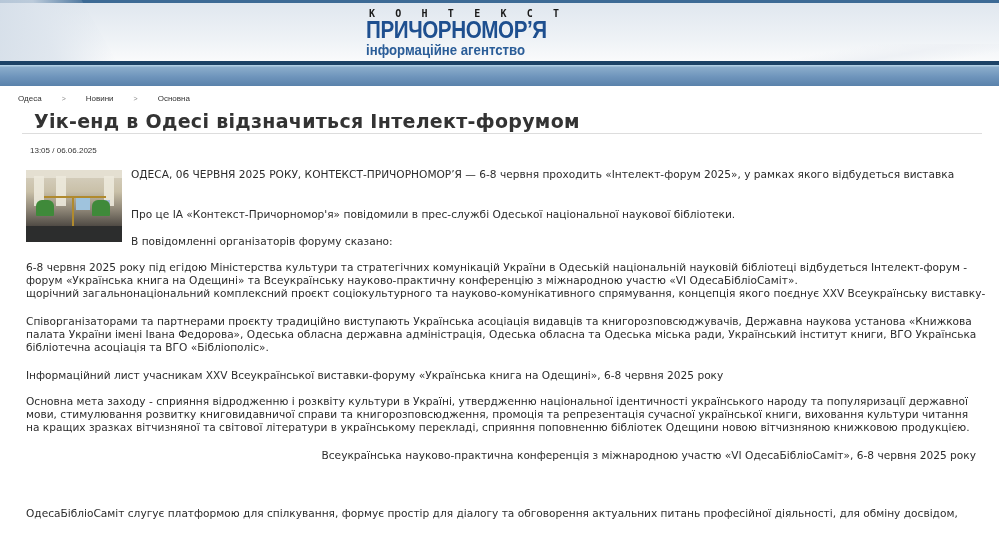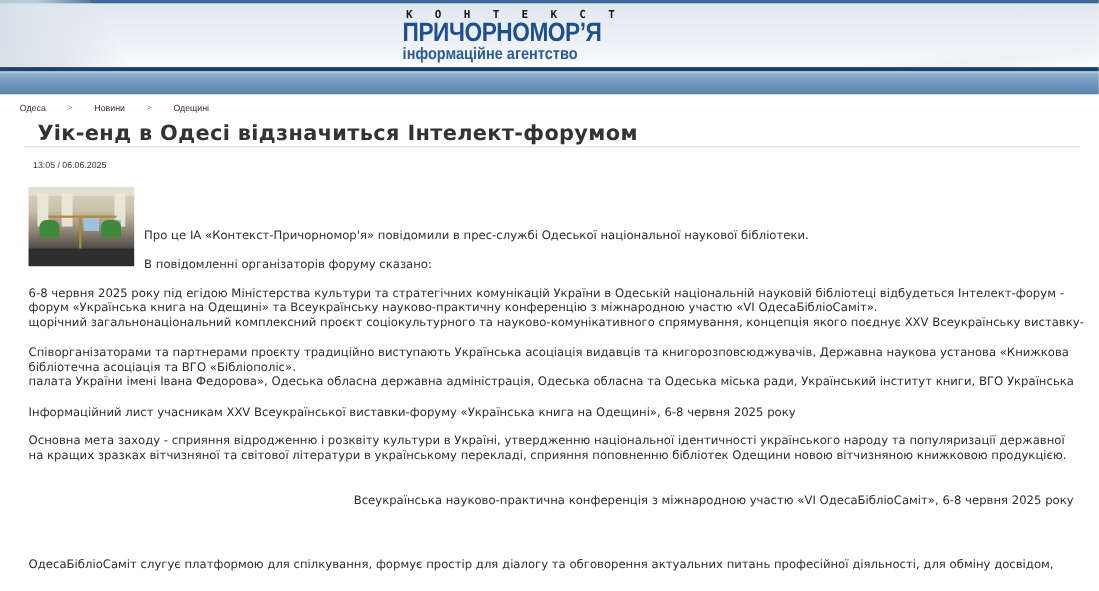--- a/index.html
+++ b/index.html
@@ -119,21 +119,21 @@
 
   <div class="header-darkline"></div>
   <div class="navbar"></div>
 </div>
 
 <nav class="breadcrumb">
   <a href="#">Одеса</a>
   <span class="sep">&gt;</span>
   <a href="#">Новини</a>
   <span class="sep">&gt;</span>
-  <a href="#">Одещині</a>
+  <a href="#">Основна</a>
 </nav>
 
 <h1 class="title">Уік-енд в Одесі відзначиться Інтелект-форумом</h1>
 <div class="title-rule"></div>
 
 <div class="timestamp">13:05 / 06.06.2025</div>
 
 <div class="article-image" title="Читальна зала бібліотеки із зеленими лампами">
   <div class="img-ceiling"></div>
   <div class="img-window" style="left:8px;"></div>
@@ -142,48 +142,50 @@
   <div class="img-screen"></div>
   <div class="img-screen2"></div>
   <div class="img-bar"></div>
   <div class="img-pole"></div>
   <div class="img-lamp" style="left:10px;"></div>
   <div class="img-lamp" style="left:66px;"></div>
   <div class="img-desk"></div>
 </div>
 
 <div class="text p-lead">
+  <span class="line">ОДЕСА, 06 ЧЕРВНЯ 2025 РОКУ, КОНТЕКСТ-ПРИЧОРНОМОР’Я — 6-8 червня проходить «Інтелект-форум 2025», у рамках якого відбудеться виставка</span>
 </div>
 
 <div class="text p-intro">
   <span class="line">Про це ІА «Контекст-Причорномор'я» повідомили в прес-службі Одеської національної наукової бібліотеки.</span>
 </div>
 
 <div class="text p-said">
   <span class="line">В повідомленні організаторів форуму сказано:</span>
 </div>
 
 <div class="text p1">
   <span class="line">6-8 червня 2025 року під егідою Міністерства культури та стратегічних комунікацій України в Одеській національній науковій бібліотеці відбудеться Інтелект-форум -</span>
   <span class="line">форум «Українська книга на Одещині» та Всеукраїнську науково-практичну конференцію з міжнародною участю «VI ОдесаБібліоСаміт».</span>
   <span class="line">щорічний загальнонаціональний комплексний проєкт соціокультурного та науково-комунікативного спрямування, концепція якого поєднує XXV Всеукраїнську виставку-</span>
 </div>
 
 <div class="text p2">
   <span class="line">Співорганізаторами та партнерами проєкту традиційно виступають Українська асоціація видавців та книгорозповсюджувачів, Державна наукова установа «Книжкова</span>
+  <span class="line">палата України імені Івана Федорова», Одеська обласна державна адміністрація, Одеська обласна та Одеська міська ради, Український інститут книги, ВГО Українська</span>
   <span class="line">бібліотечна асоціація та ВГО «Бібліополіс».</span>
-  <span class="line">палата України імені Івана Федорова», Одеська обласна державна адміністрація, Одеська обласна та Одеська міська ради, Український інститут книги, ВГО Українська</span>
 </div>
 
 <div class="text p3">
   <span class="line">Інформаційний лист учасникам XXV Всеукраїнської виставки-форуму «Українська книга на Одещині», 6-8 червня 2025 року</span>
 </div>
 
 <div class="text p4">
   <span class="line">Основна мета заходу - сприяння відродженню і розквіту культури в Україні, утвердженню національної ідентичності українського народу та популяризації державної</span>
+  <span class="line">мови, стимулювання розвитку книговидавничої справи та книгорозповсюдження, промоція та репрезентація сучасної української книги, виховання культури читання</span>
   <span class="line">на кращих зразках вітчизняної та світової літератури в українському перекладі, сприяння поповненню бібліотек Одещини новою вітчизняною книжковою продукцією.</span>
 </div>
 
 <div class="text p5">
   <span class="line">Всеукраїнська науково-практична конференція з міжнародною участю «VI ОдесаБібліоСаміт», 6-8 червня 2025 року</span>
 </div>
 
 <div class="text p6">
   <span class="line">ОдесаБібліоСаміт слугує платформою для спілкування, формує простір для діалогу та обговорення актуальних питань професійної діяльності, для обміну досвідом,</span>
 </div>

